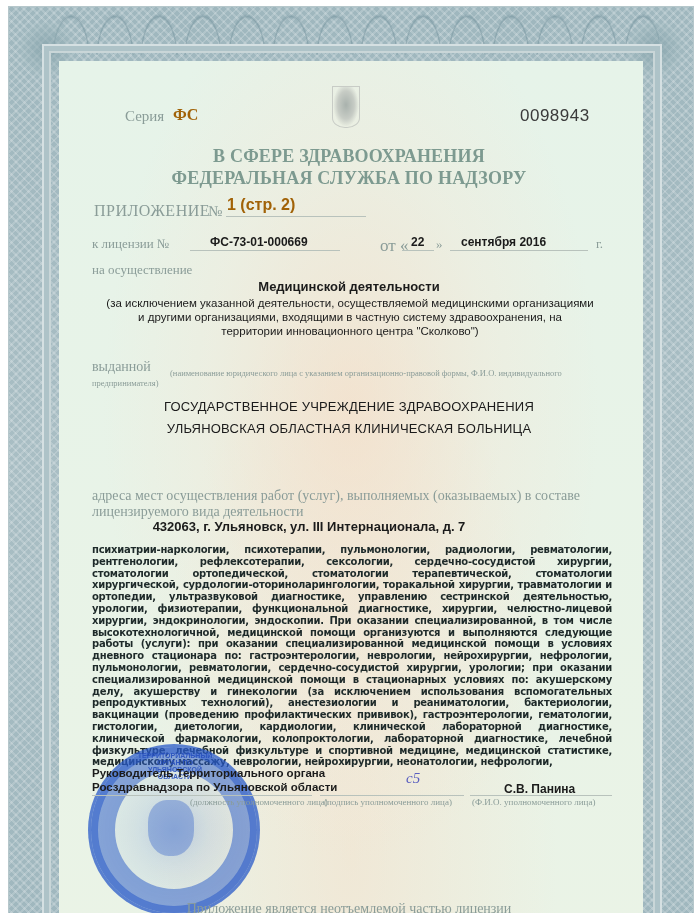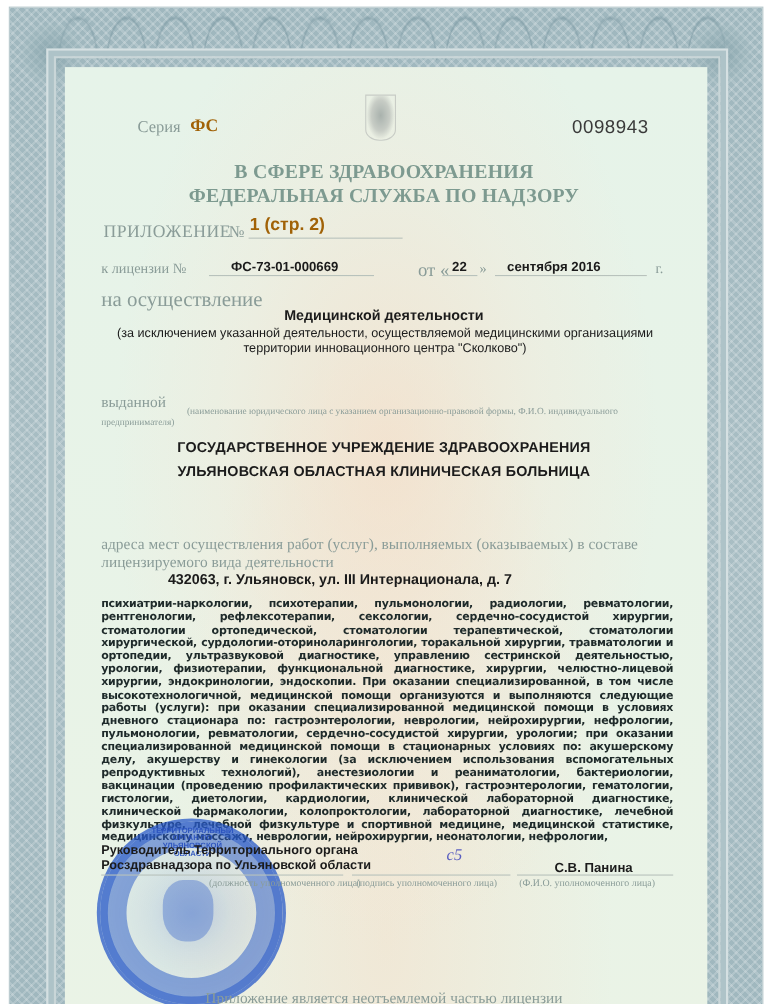--- a/index.html
+++ b/index.html
@@ -60,28 +60,28 @@
     .line { position: absolute; border-bottom: 1px solid #b8c2bc; }
 
     .license-label { left: 92px; top: 236px; font-size: 13px; }
     .license-value { left: 210px; top: 235px; font-size: 12px; font-weight: bold; }
     .from-label { left: 348px; top: 236px; font-size: 17px; margin-left: 32px; }
     .day-value { left: 411px; top: 235px; font-size: 12px; font-weight: bold; }
     .quote-close { left: 436px; top: 236px; font-size: 13px; }
     .month-value { left: 461px; top: 235px; font-size: 12px; font-weight: bold; }
     .year-suffix { left: 596px; top: 236px; font-size: 13px; }
 
-    .purpose-label { left: 92px; top: 262px; font-size: 19px; }
+    .purpose-label { left: 92px; top: 262px; font-size: 13px; }
     .activity-title { left: 0; width: 698px; top: 279px; text-align: center; font-size: 13px; font-weight: bold; }
     .activity-note { left: 80px; width: 540px; top: 296px; text-align: center; font-size: 11.5px; line-height: 14px; }
 
     .issued-label { left: 92px; top: 359px; font-size: 14px; }
     .issued-hint { left: 170px; top: 362px; font-size: 8.5px; width: 450px; line-height: 22px; }
     .issued-hint2 { left: 92px; top: 378px; font-size: 8.5px; }
-    .org-name { left: 0; width: 698px; top: 396px; text-align: center; font-size: 13px; font-weight: bold; line-height: 22px; letter-spacing: 0.2px; }
+    .org-name { left: 0; width: 698px; top: 396px; text-align: center; font-size: 13px; font-weight: normal; line-height: 22px; letter-spacing: 0.2px; }
 
     .address-label { left: 92px; top: 488px; font-size: 14px; line-height: 16px; width: 520px; }
     .address-value { left: 0; width: 618px; top: 519px; text-align: center; font-size: 13px; font-weight: bold; }
 
     .services {
       left: 92px; top: 544px; width: 520px; font-size: 10px; font-weight: bold;
       line-height: 11.8px; text-align: justify; color: #1e2a2a;
       font-family: "DejaVu Sans", sans-serif; letter-spacing: -0.25px;
     }
 
@@ -137,20 +137,21 @@
 <div class="abs ink day-value">22</div>
 <div class="abs serif gray quote-close">»</div>
 <div class="line" style="left:450px;top:250px;width:138px;"></div>
 <div class="abs ink month-value">сентября 2016</div>
 <div class="abs serif gray year-suffix">г.</div>
 
 <div class="abs serif gray purpose-label">на осуществление</div>
 <div class="abs ink activity-title">Медицинской деятельности</div>
 <div class="abs ink activity-note">
   <div>(за исключением указанной деятельности, осуществляемой медицинскими организациями</div>
+  <div>и другими организациями, входящими в частную систему здравоохранения, на</div>
   <div>территории инновационного центра "Сколково")</div>
 </div>
 
 <div class="abs serif gray issued-label">выданной</div>
 <div class="abs serif gray issued-hint">(наименование юридического лица с указанием организационно-правовой формы, Ф.И.О. индивидуального</div>
 <div class="abs serif gray issued-hint2">предпринимателя)</div>
 <div class="abs ink org-name">
   <div>ГОСУДАРСТВЕННОЕ УЧРЕЖДЕНИЕ ЗДРАВООХРАНЕНИЯ</div>
   <div>УЛЬЯНОВСКАЯ ОБЛАСТНАЯ КЛИНИЧЕСКАЯ БОЛЬНИЦА</div>
 </div>

